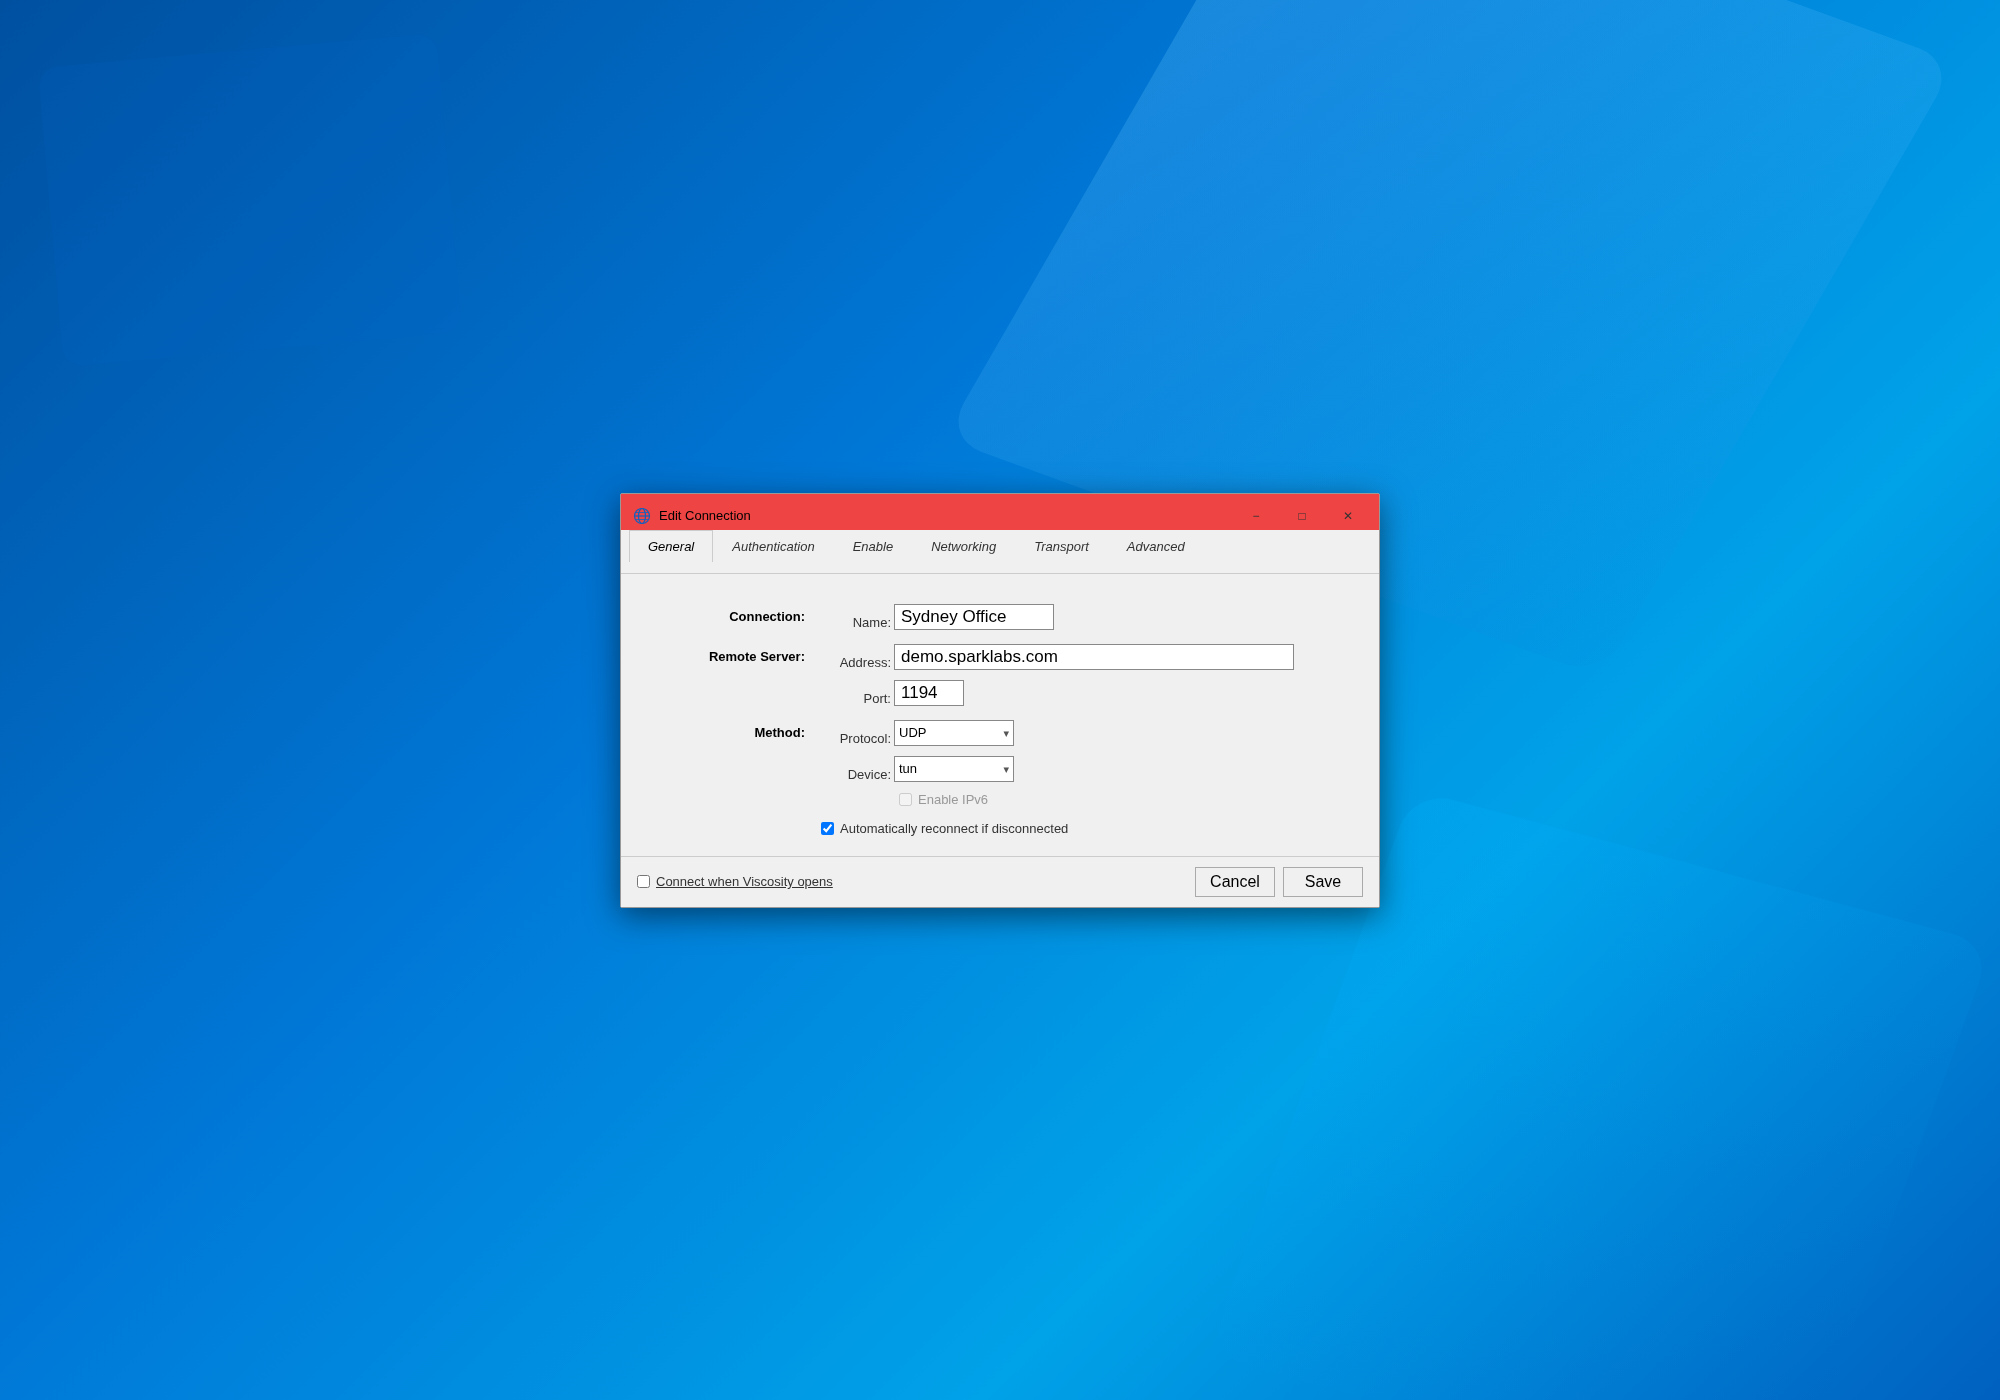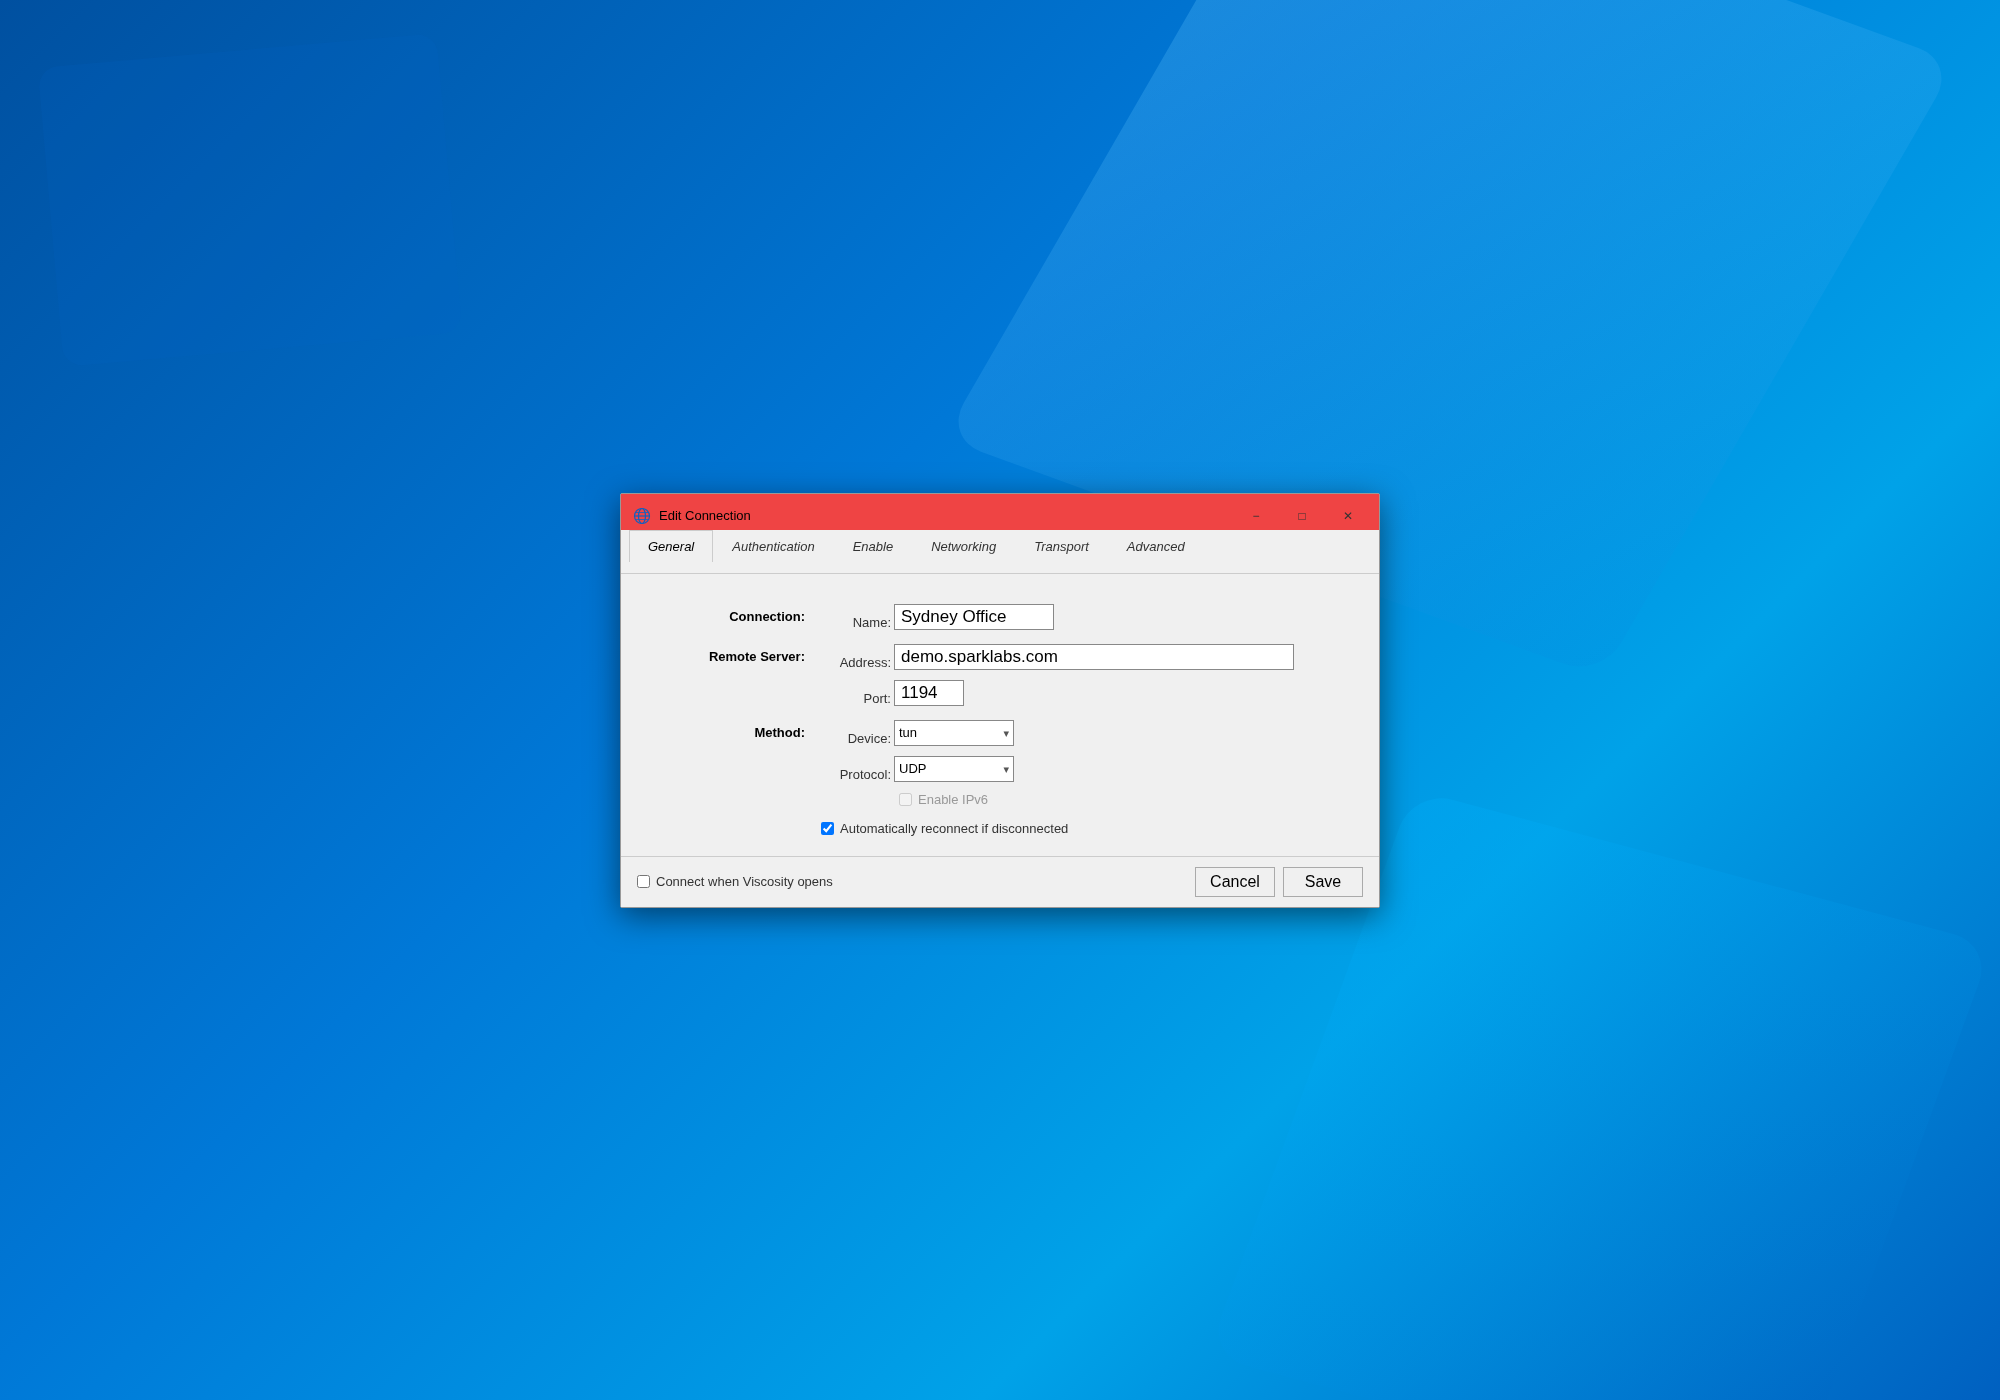--- a/index.html
+++ b/index.html
@@ -268,20 +268,21 @@
       background: #f0f0f0;
       border-top: 1px solid #ccc;
     }
 
     .footer-left {
       display: flex;
       align-items: center;
       gap: 6px;
       font-size: 13px;
       color: #333;
+      text-decoration: underline;
     }
 
     .footer-right {
       display: flex;
       gap: 8px;
     }
 
     .btn {
       height: 30px;
       min-width: 80px;
@@ -371,37 +372,37 @@
             <span class="field-label">Port:</span>
             <input class="field-input input-port" type="text" value="1194" style="">
           </div>
         </div>
       </div>
 
       <div class="form-row">
         <div class="section-label">Method:</div>
         <div class="fields-group">
           <div class="field-row">
+            <span class="field-label">Protocol:</span>
+            <div class="select-wrapper">
+              <select class="field-select select-protocol">
+                <option value="UDP">UDP</option>
+                <option value="TCP">TCP</option>
+              </select>
+            </div>
+          </div>
+          <div class="field-row">
             <span class="field-label">Device:</span>
             <div class="select-wrapper">
               <select class="field-select select-device">
                 <option value="tun">tun</option>
                 <option value="tap">tap</option>
               </select>
             </div>
           </div>
-          <div class="field-row">
-            <span class="field-label">Protocol:</span>
-            <div class="select-wrapper">
-              <select class="field-select select-protocol">
-                <option value="UDP">UDP</option>
-                <option value="TCP">TCP</option>
-              </select>
-            </div>
-          </div>
           <div class="checkbox-row enable-ipv6-disabled">
             <input type="checkbox" id="enable-ipv6" disabled="" style="">
             <label for="enable-ipv6">Enable IPv6</label>
           </div>
         </div>
       </div>
 
       <div class="reconnect-section">
         <div class="bottom-checkbox-row">
           <input type="checkbox" id="auto-reconnect" checked="" style="">

